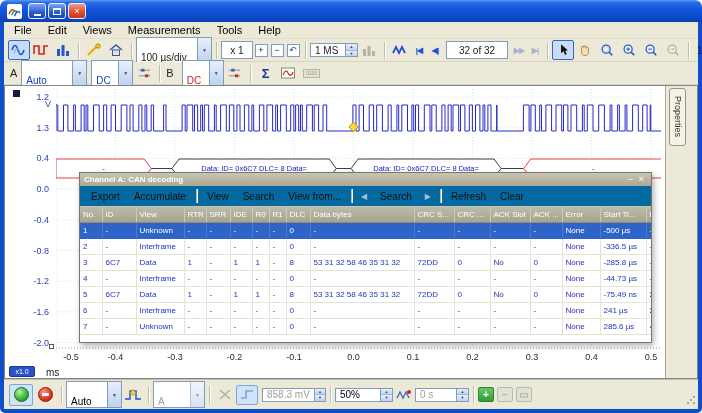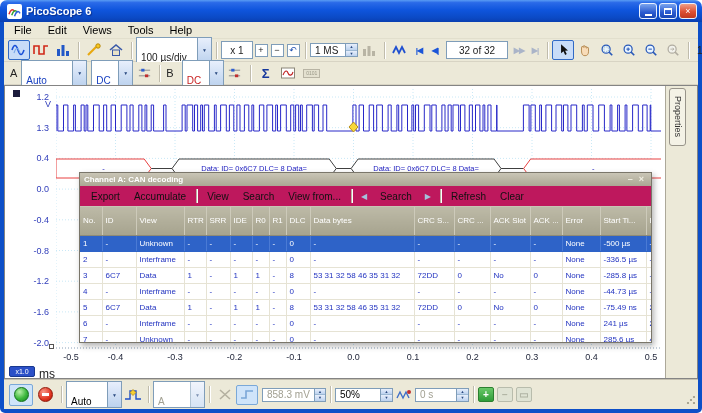--- a/index.html
+++ b/index.html
@@ -59,38 +59,38 @@
   .proptab{position:absolute;left:3px;top:2px;width:17px;height:58px;background:#f4f2e6;border:1px solid #98948a;
     border-radius:3px;display:flex;align-items:center;justify-content:center;}
   .proptab span{writing-mode:vertical-rl;font-size:9px;color:#333;}
   .ylab{position:absolute;width:42px;text-align:right;font-size:9px;color:#3340bb;}
   .yunit{position:absolute;font-size:9px;color:#3340bb;}
   .xlab{position:absolute;width:34px;text-align:center;font-size:9px;color:#23283c;top:266px;}
   .axhandle-sq{position:absolute;left:8px;top:4px;width:7px;height:7px;background:#1c1c3c;}
   .axhandle-sm{position:absolute;left:44px;top:258px;width:5px;height:5px;background:#fff;border:1px solid #555;}
   .xmult{position:absolute;left:4px;top:280px;width:26px;height:11px;background:#2b50c8;border:1px solid #18388f;
     border-radius:2px;color:#fff;font-size:7px;display:flex;align-items:center;justify-content:center;}
-  .xunit{position:absolute;left:34px;top:281px;font-size:12px;color:#222;}
+  .xunit{position:absolute;left:41px;top:281px;font-size:10px;color:#222;}
   #plot{position:absolute;left:51px;top:3px;}
   
   .panel{position:absolute;left:74px;top:86px;width:573px;height:171px;background:#ece9d8;
     border:1px solid #7a766a;box-shadow:2px 3px 6px rgba(0,0,0,.3);}
   .panel-title{height:13px;background:linear-gradient(180deg,#c9c5b5,#aba794);display:flex;align-items:center;
     padding:0 4px;color:#fff;font-size:8px;font-weight:bold;}
   .panel-title .pt-sp{flex:1;}
   .panel-title .ptb{color:#f2f0e4;font-size:9px;font-weight:bold;padding:0 3px;line-height:9px;}
-  .panel-toolbar{height:21px;display:flex;align-items:center;background:#be185d;border-bottom:1px solid #c8c4b4;
+  .panel-toolbar{height:21px;display:flex;align-items:center;background:#0369a1;border-bottom:1px solid #c8c4b4;
     font-size:10px;color:#111;padding-left:4px;}
   .pbtn{padding:1px 7px;flex:0 0 auto;}
   .psep{width:1px;height:14px;background:#b8b4a4;box-shadow:1px 0 0 #fff;margin:0 3px;}
   .sarrow{font-size:8px;color:#a4c0dc;padding:0 6px;}
   .panel-body{position:absolute;left:0;right:0;top:34px;bottom:0;background:#fff;overflow:hidden;}
   table.dec{border-collapse:collapse;table-layout:fixed;width:100%;font-size:8px;}
   table.dec th{background:linear-gradient(#bdbaa7,#a6a38e);color:#fff;font-weight:normal;text-align:left;
-    padding:1px 3px;height:28px;border-right:1px solid #cdcaba;border-bottom:1px solid #8e8b77;
+    padding:1px 3px;height:15px;border-right:1px solid #cdcaba;border-bottom:1px solid #8e8b77;
     white-space:nowrap;overflow:hidden;}
   table.dec td{color:#2233c0;padding:0 3px;height:16px;border-right:1px solid #e6e3d4;border-bottom:1px solid #e6e3d4;
     white-space:nowrap;overflow:hidden;}
   table.dec tr.selected td{background:#2e63c8;color:#fff;border-right-color:#4a7ad4;border-bottom-color:#2e63c8;}
   
   .bottombar{position:absolute;left:0;right:0;bottom:0;height:30px;background:#ece9d8;border-top:1px solid #c4c0b0;
     display:flex;align-items:center;padding-left:5px;font-size:10px;}
   .go-ball{width:15px;height:15px;border-radius:50%;background:radial-gradient(circle at 35% 30%,#b8f0a8,#3cb83c 55%,#148024);border:1px solid #107018;}
   .stop-ball{width:15px;height:15px;border-radius:50%;background:radial-gradient(circle at 35% 30%,#f89888,#e03420 60%,#a81808);
     border:1px solid #901808;display:flex;align-items:center;justify-content:center;}
@@ -106,37 +106,37 @@
 <div class="win">
 
   <div class="titlebar">
     <span class="ticon">
       <svg width="13" height="13" viewBox="0 0 14 14">
           <path d="M1,10 Q4,2 7,7" stroke="#e03030" fill="none" stroke-width="1.6"></path>
           <path d="M4,11 Q7,3 10,8" stroke="#30a030" fill="none" stroke-width="1.6"></path>
           <path d="M7,12 Q10,4 13,9" stroke="#3060e0" fill="none" stroke-width="1.6"></path>
         </svg>
     </span>
-    <span class="title-text">PicoScope 6</span>
     <span class="winbtn">
         <i class="ming"></i>
       </span>
     <span class="winbtn">
         <i class="maxg"></i>
       </span>
     <span class="winbtn close">×</span>
   </div>
 
   <div class="frame"></div>
   <div class="client">
 
     <div class="menubar" id="menubar">
         <span class="menuitem">File</span>
         <span class="menuitem">Edit</span>
         <span class="menuitem">Views</span>
+        <span class="menuitem">Measurements</span>
         <span class="menuitem">Tools</span>
         <span class="menuitem">Help</span>
       </div>
 
     <div class="tbar" id="toolbar1">
       <span class="tbtn sel">
           <svg width="16" height="14" viewBox="0 0 16 14">
             <path d="M1,7 C3,1 5,1 7,7 S11,13 13,7" stroke="#1a50d8" fill="none" stroke-width="1.6"></path>
             <path d="M3,10 C5,4 7,4 9,10" stroke="#7aa8e8" fill="none" stroke-width="1.2"></path>
           </svg>

